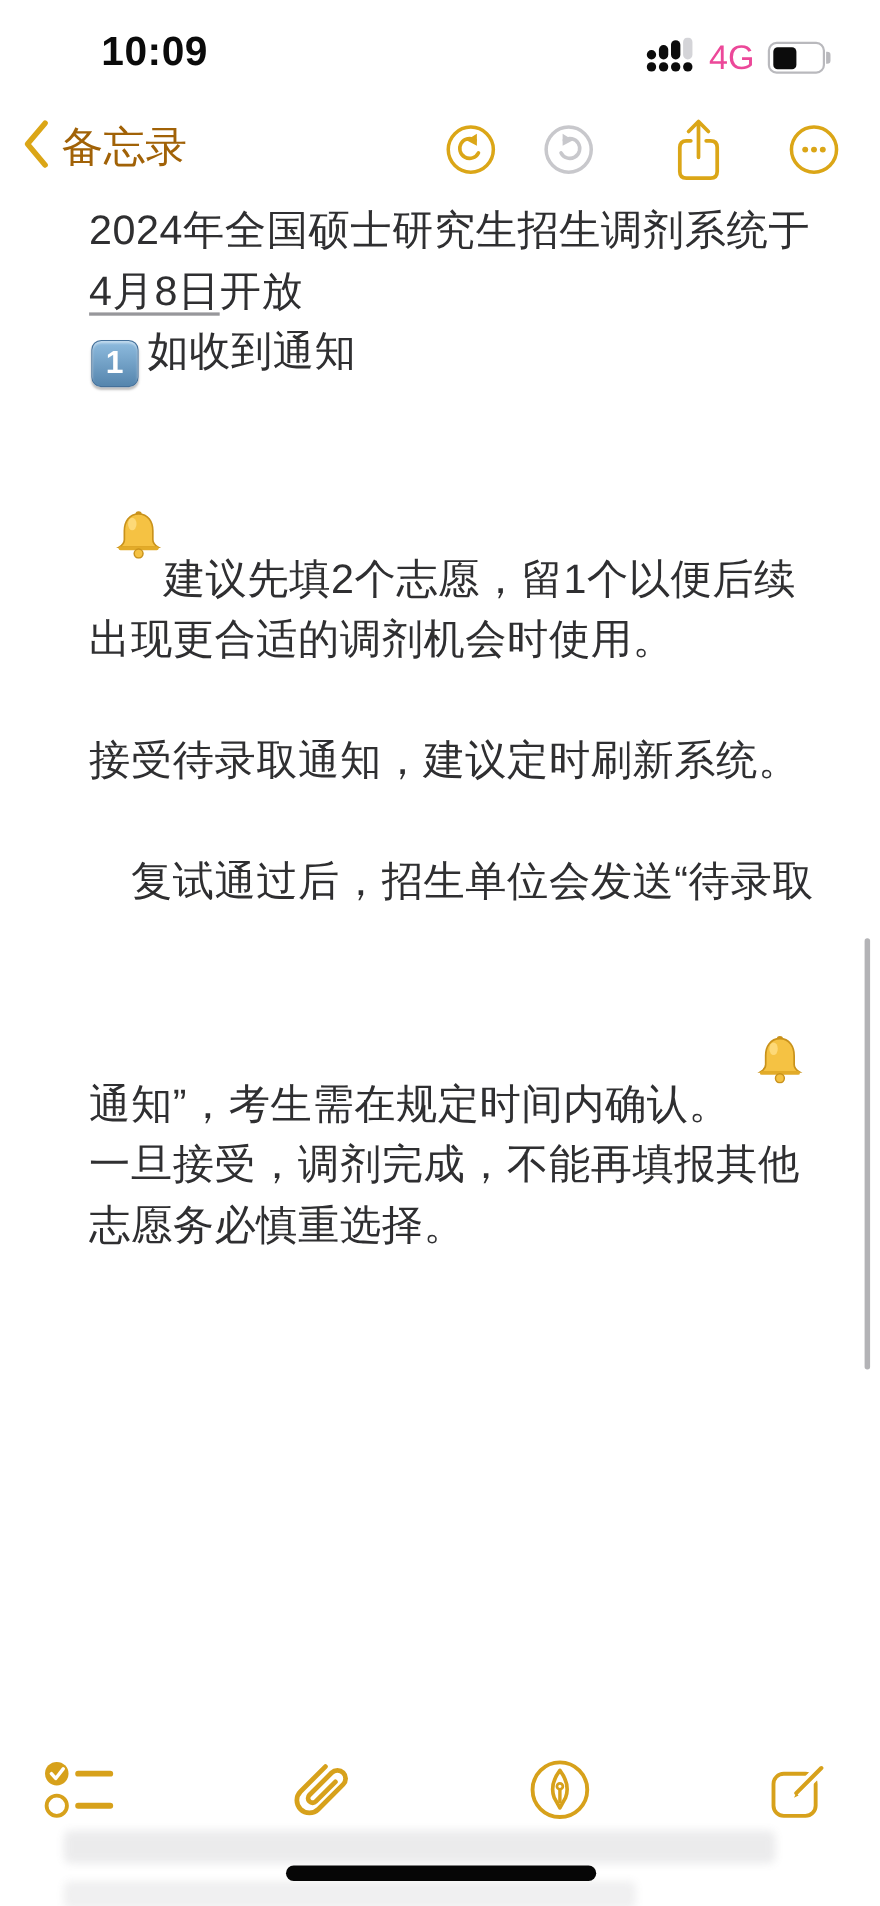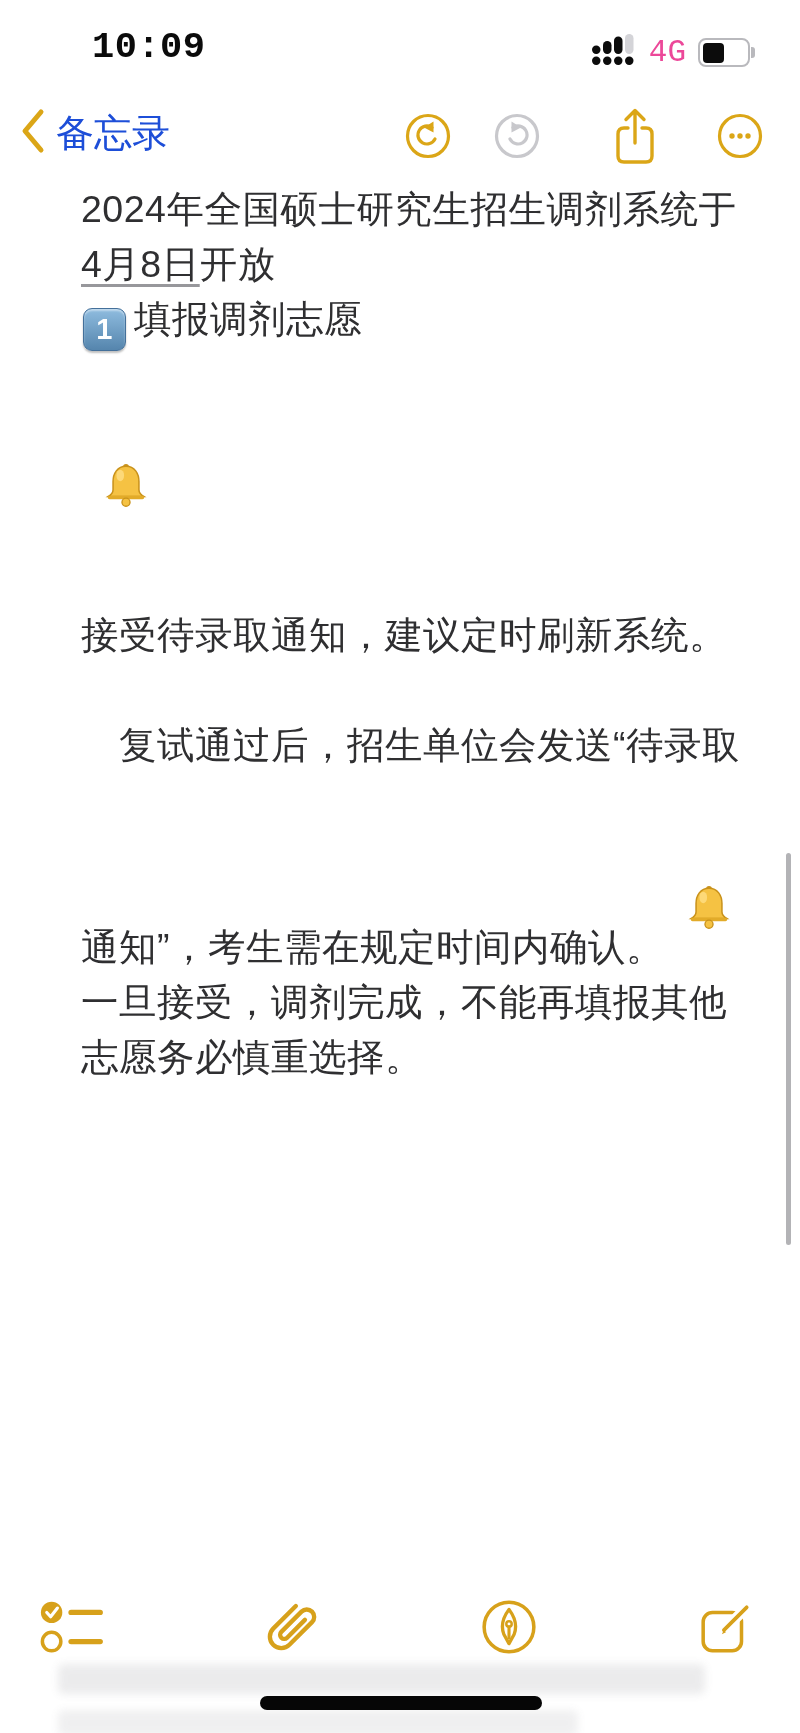--- a/index.html
+++ b/index.html
@@ -1,31 +1,31 @@
 <!DOCTYPE html>
 <html><head>
 <meta charset="utf-8">
 <style>
   html,body{margin:0;padding:0;background:#e8e8e8;}
   .screen{
     position:relative;width:800px;height:1733px;margin:0 auto;background:#ffffff;
     overflow:hidden;font-family:"Liberation Sans","DejaVu Sans",sans-serif;
   }
   
-  .status-bar{position:absolute;top:0;left:0;right:0;height:92px;font-family:Liberation Mono, monospace;}
+  .status-bar{position:absolute;top:0;left:0;right:0;height:92px;}
   .status-time{position:absolute;left:92px;top:26px;font-size:37px;font-weight:700;color:#0b0b0b;letter-spacing:.5px;}
   .status-right{position:absolute;right:50px;top:34px;display:flex;align-items:center;gap:12px;}
   .net-label{font-size:31px;color:#ec4899;}
   .battery{position:relative;width:48px;height:25px;border:2.5px solid #b9b9bd;border-radius:8px;}
   .battery .fill{position:absolute;left:2.5px;top:2.5px;bottom:2.5px;width:45%;background:#0c0c0c;border-radius:4px;}
   .battery .cap{position:absolute;right:-7px;top:7px;width:4px;height:11px;background:#b9b9bd;border-radius:0 3px 3px 0;}
   
   .nav-bar{position:absolute;top:100px;left:0;right:0;height:80px;}
   .back-btn{position:absolute;left:18px;top:6px;display:flex;align-items:center;gap:10px;cursor:pointer;}
-  .back-label{font-size:38px;color:#1d4ed8;}
+  .back-label{font-size:38px;color:#a16207;}
   .nav-icon{position:absolute;top:12px;width:48px;height:56px;cursor:pointer;}
   .nav-undo{left:404px;}
   .nav-redo{left:493px;}
   .nav-share{left:611px;top:6px;}
   .nav-more{left:716px;}
   
   .note-body{position:absolute;top:182px;left:44px;width:712px;color:#2f2f31;}
   .para{white-space:pre-wrap;font-size:37.5px;line-height:55px;letter-spacing:.5px;min-height:55px;
         word-break:break-all;margin-left:37px;}
   .para.blank{height:55px;}
@@ -130,30 +130,30 @@
           <circle cx="24" cy="24" r="2.7" fill="#DBA617"></circle>
           <circle cx="32" cy="24" r="2.7" fill="#DBA617"></circle>
         </svg>
       </span>
     </div>
   </div>
 
   <div class="note-body">
     <div id="paragraphs">
         <div class="para"><span class="seg">2024年全国硕士研究生招生调剂系统于</span><span class="seg u">4月8日</span><span class="seg">开放</span></div>
-        <div class="para"><span class="keycap">1</span><span class="seg">填报调剂志愿</span></div>
+        <div class="para"><span class="keycap">1</span><span class="seg">如收到通知</span></div>
         <div class="para"><span class="seg">  </span><span class="emoji bell">
   <svg viewBox="0 0 48 48" xmlns="http://www.w3.org/2000/svg">
     <circle cx="24" cy="6" r="3" fill="#c9921b"></circle>
     <path d="M24,5.5 C15,5.5 10.5,13 10.5,21.5 L10.5,30 C10.5,33.5 8,35.5 5.5,37 L42.5,37 C40,35.5 37.5,33.5 37.5,30 L37.5,21.5 C37.5,13 33,5.5 24,5.5 Z" fill="#f5c243" stroke="#c9921b" stroke-width="1.6"></path>
     <rect x="5" y="36.2" width="38" height="3.6" rx="1.8" fill="#e2ab29"></rect>
     <circle cx="24" cy="43" r="4.2" fill="#f5c243" stroke="#c9921b" stroke-width="1.4"></circle>
     <ellipse cx="18" cy="15" rx="4" ry="6" fill="#ffe08a" opacity=".75"></ellipse>
   </svg>
-</span></div>
+</span><span class="seg">建议先填2个志愿，留1个以便后续出现更合适的调剂机会时使用。</span></div>
         <div class="para blank"></div>
         <div class="para"><span class="seg">接受待录取通知，建议定时刷新系统。</span></div>
         <div class="para blank"></div>
         <div class="para"><span class="seg">　复试通过后，招生单位会发送“待录取通知”，考生需在规定时间内确认。  </span><span class="emoji bell">
   <svg viewBox="0 0 48 48" xmlns="http://www.w3.org/2000/svg">
     <circle cx="24" cy="6" r="3" fill="#c9921b"></circle>
     <path d="M24,5.5 C15,5.5 10.5,13 10.5,21.5 L10.5,30 C10.5,33.5 8,35.5 5.5,37 L42.5,37 C40,35.5 37.5,33.5 37.5,30 L37.5,21.5 C37.5,13 33,5.5 24,5.5 Z" fill="#f5c243" stroke="#c9921b" stroke-width="1.6"></path>
     <rect x="5" y="36.2" width="38" height="3.6" rx="1.8" fill="#e2ab29"></rect>
     <circle cx="24" cy="43" r="4.2" fill="#f5c243" stroke="#c9921b" stroke-width="1.4"></circle>
     <ellipse cx="18" cy="15" rx="4" ry="6" fill="#ffe08a" opacity=".75"></ellipse>

